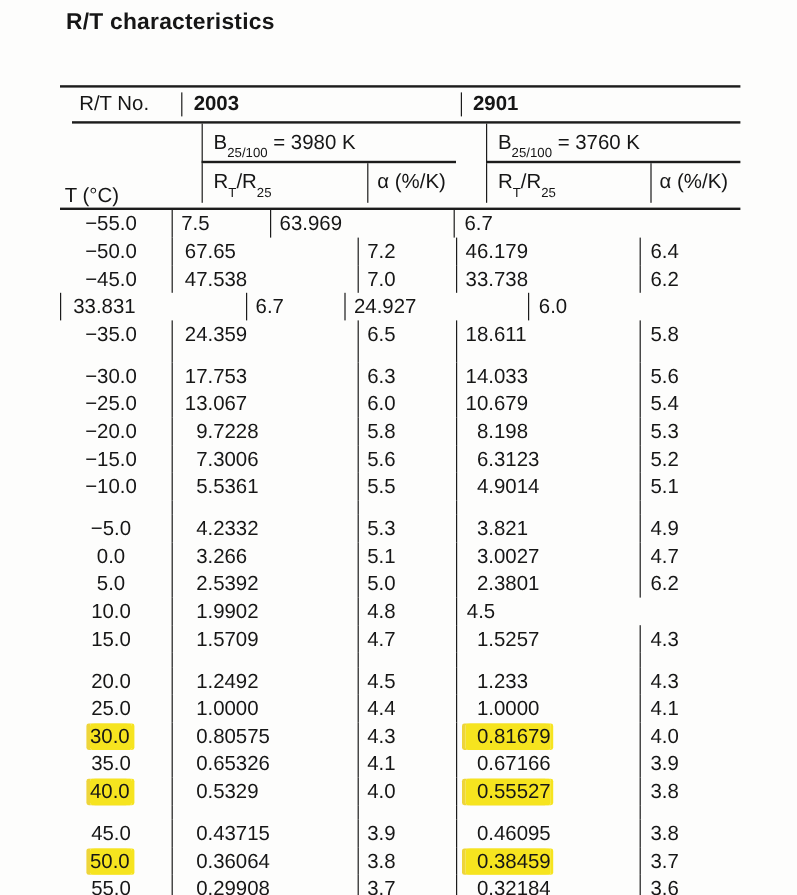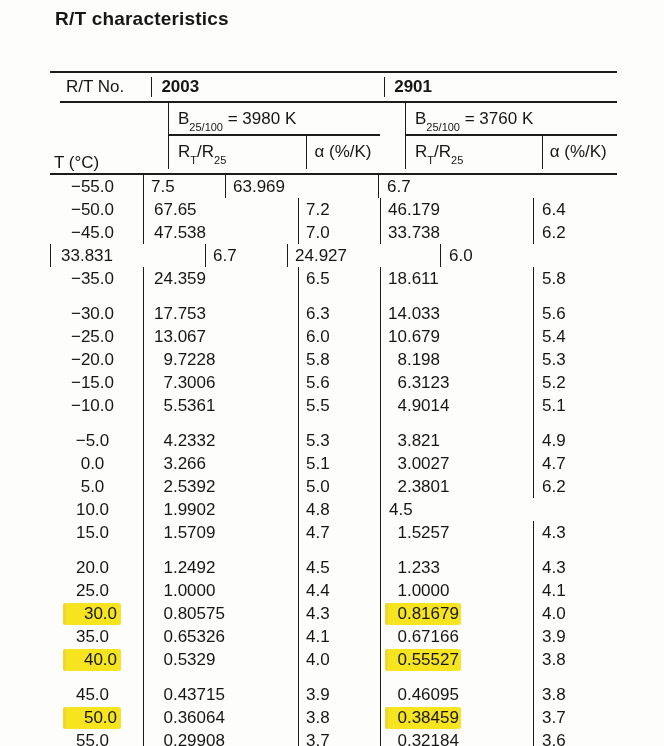--- a/index.html
+++ b/index.html
@@ -44,21 +44,21 @@
   .drow .cr2 { width: 153px; border-left: 1.5px solid #1c1c1c; padding-left: 7px; }
   .drow .ca2 { width: 84px;  border-left: 1.5px solid #1c1c1c; padding-left: 8px; }
   .drow.spacer { height: 12px; }
   .ip { display: inline-block; width: 2ch; text-align: right; }
   .hl {
     background: #f6e41f;
     box-shadow: -3px 0 0 #eed53a, 2px 0 0 #f6e41f;
     border-radius: 2px;
     padding: 1px 0 2px 0;
   }
-  .ct .hl { padding-left: 18px; padding-right: 2px; }
+  .ct .hl { padding-left: 0; padding-right: 2px; }
 </style>
 </head>
 <body>
 
 <div class="doc">
   <h1 class="title">R/T characteristics</h1>
 
   <div class="rt-table">
 
     <div class="hrow1">

